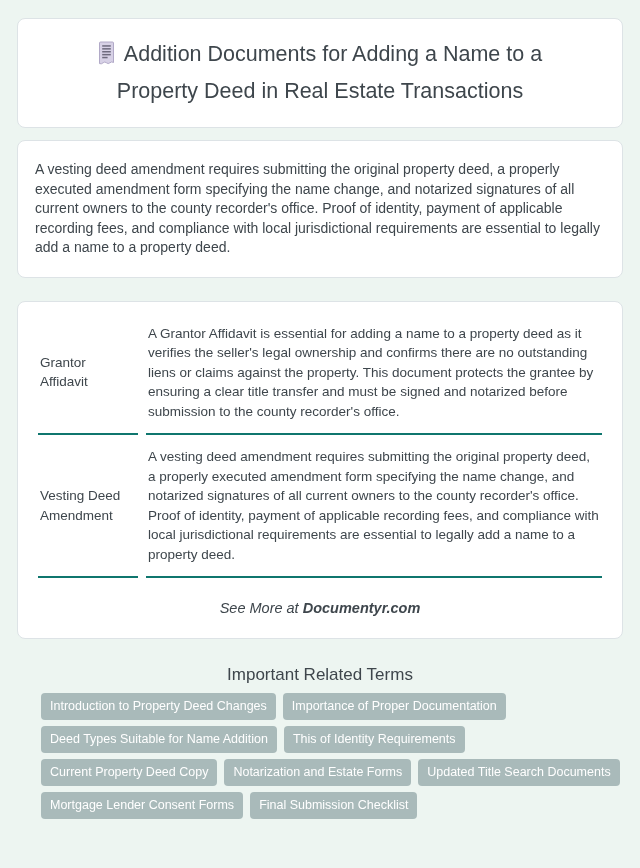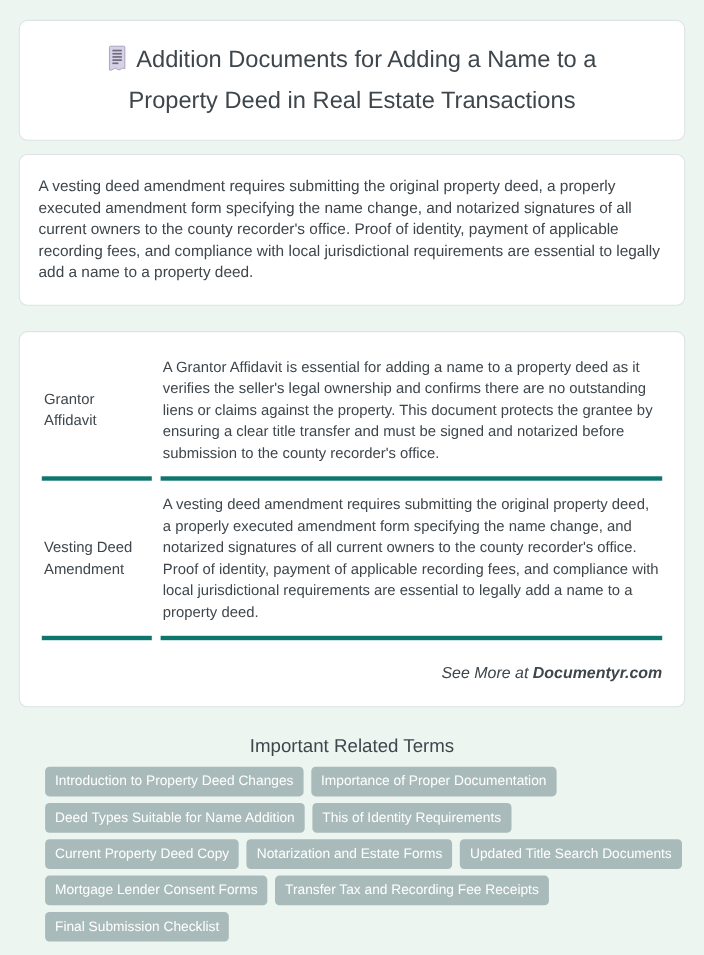--- a/index.html
+++ b/index.html
@@ -55,29 +55,29 @@
     margin-top: 23px;
     padding: 10px 20px 18px;
   }
   table.documents-table {
     border-collapse: separate;
     border-spacing: 8px 0;
     width: calc(100% + 16px);
     margin: 0 -8px;
   }
   .documents-table td {
-    border-bottom: 4px solid #0f766e;
+    border-bottom: 2px solid #0f766e;
     padding: 12px 2px;
     vertical-align: middle;
     font-size: 13.5px;
     line-height: 19.5px;
   }
   td.term-cell { width: 96px; }
   .see-more-note {
-    text-align: right;
+    text-align: center;
     font-style: italic;
     font-size: 14.5px;
     margin-top: 22px;
     margin-bottom: 4px;
   }
   .see-more-note .brand { font-weight: bold; }
   
   .related-terms-heading {
     font-size: 17px;
     font-weight: 400;
@@ -152,15 +152,14 @@
 
 <div class="chips-container">
   <button class="term-chip">Introduction to Property Deed Changes</button>
   <button class="term-chip">Importance of Proper Documentation</button>
   <button class="term-chip">Deed Types Suitable for Name Addition</button>
   <button class="term-chip">This of Identity Requirements</button>
   <button class="term-chip">Current Property Deed Copy</button>
   <button class="term-chip">Notarization and Estate Forms</button>
   <button class="term-chip">Updated Title Search Documents</button>
   <button class="term-chip">Mortgage Lender Consent Forms</button>
-  <button class="term-chip">Transfer Tax and Recording Fee Receipts</button>
   <button class="term-chip">Final Submission Checklist</button>
 </div>
 
 </body></html>

